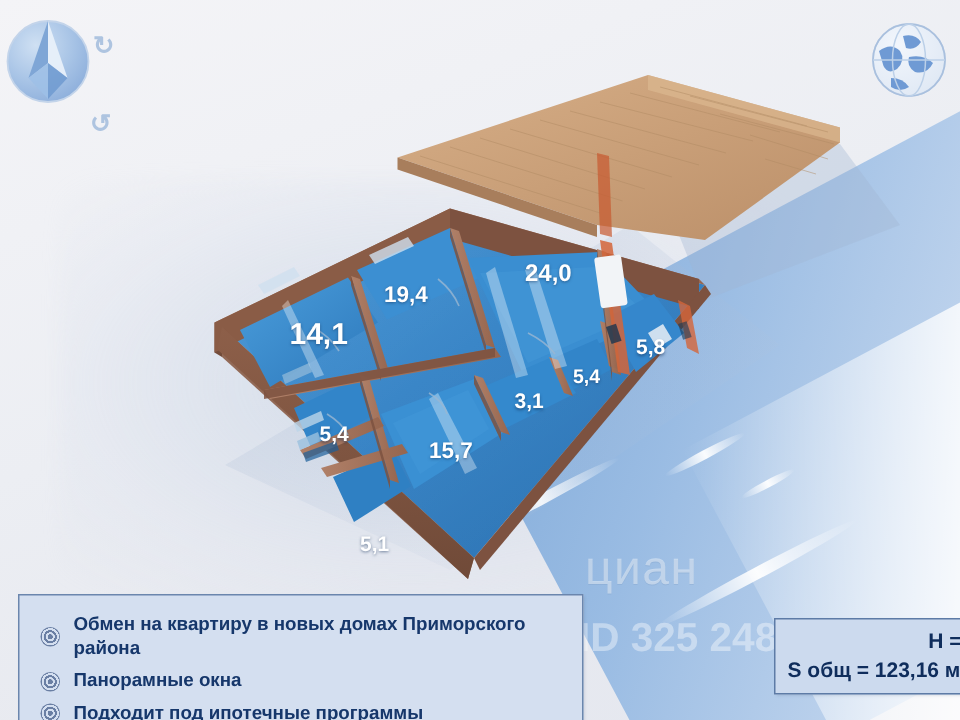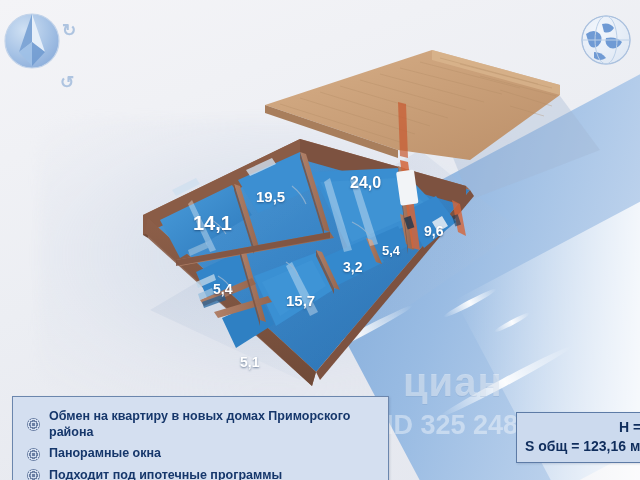--- a/index.html
+++ b/index.html
@@ -53,23 +53,23 @@
   .wm-streak {
     position: absolute;
     background: linear-gradient(90deg, rgba(255,255,255,0), rgba(255,255,255,.95), rgba(255,255,255,0));
     transform: rotate(-28deg);
     border-radius: 50%;
   }
 
   
   .wm-word {
     position: absolute;
-    left: 403px; top: 360px;
-    font-size: 40px;
-    font-weight: 700;
+    left: 390px; top: 360px;
+    font-size: 32px;
+    font-weight: 400;
     letter-spacing: 1px;
     color: rgba(255,255,255,.42);
     text-shadow: 0 1px 0 rgba(120,150,190,.25);
     pointer-events: none;
     user-select: none;
   }
   .wm-id {
     position: absolute;
     left: 386px; top: 410px;
     font-size: 27px;
@@ -379,25 +379,25 @@
       <path d="M286,262 q10,6 12,14"></path>
       <path d="M218,276 q10,6 14,14"></path>
     </g>
 
     <rect x="404" y="218" width="7" height="12" fill="#12314f" opacity=".75" transform="rotate(-18 404 218)"></rect>
     <rect x="452" y="216" width="6" height="11" fill="#1b3a56" opacity=".6" transform="rotate(-18 452 216)"></rect>
   </svg>
 
   <div class="plan" style="pointer-events:none;">
     <div class="room-label" style="left:193px; top:212px; font-size:20px;">14,1</div>
-    <div class="room-label" style="left:256px; top:188px; font-size:15px;">19,5</div>
+    <div class="room-label" style="left:256px; top:188px; font-size:15px;">19,4</div>
     <div class="room-label" style="left:350px; top:174px; font-size:16px;">24,0</div>
-    <div class="room-label" style="left:424px; top:223px; font-size:14px;">9,6</div>
+    <div class="room-label" style="left:424px; top:223px; font-size:14px;">5,8</div>
     <div class="room-label" style="left:382px; top:243px; font-size:13px;">5,4</div>
-    <div class="room-label" style="left:343px; top:259px; font-size:14px;">3,2</div>
+    <div class="room-label" style="left:343px; top:259px; font-size:14px;">3,1</div>
     <div class="room-label" style="left:213px; top:281px; font-size:14px;">5,4</div>
     <div class="room-label" style="left:286px; top:292px; font-size:15px;">15,7</div>
     <div class="room-label" style="left:240px; top:336px; font-size:14px;margin-top:18px;">5,1</div>
   </div>
 
   <div class="features-box">
     <div class="feature-row">
       <span class="feature-bullet"></span>
       <span class="feature-text">Обмен на квартиру в новых домах Приморского района</span>
     </div>

